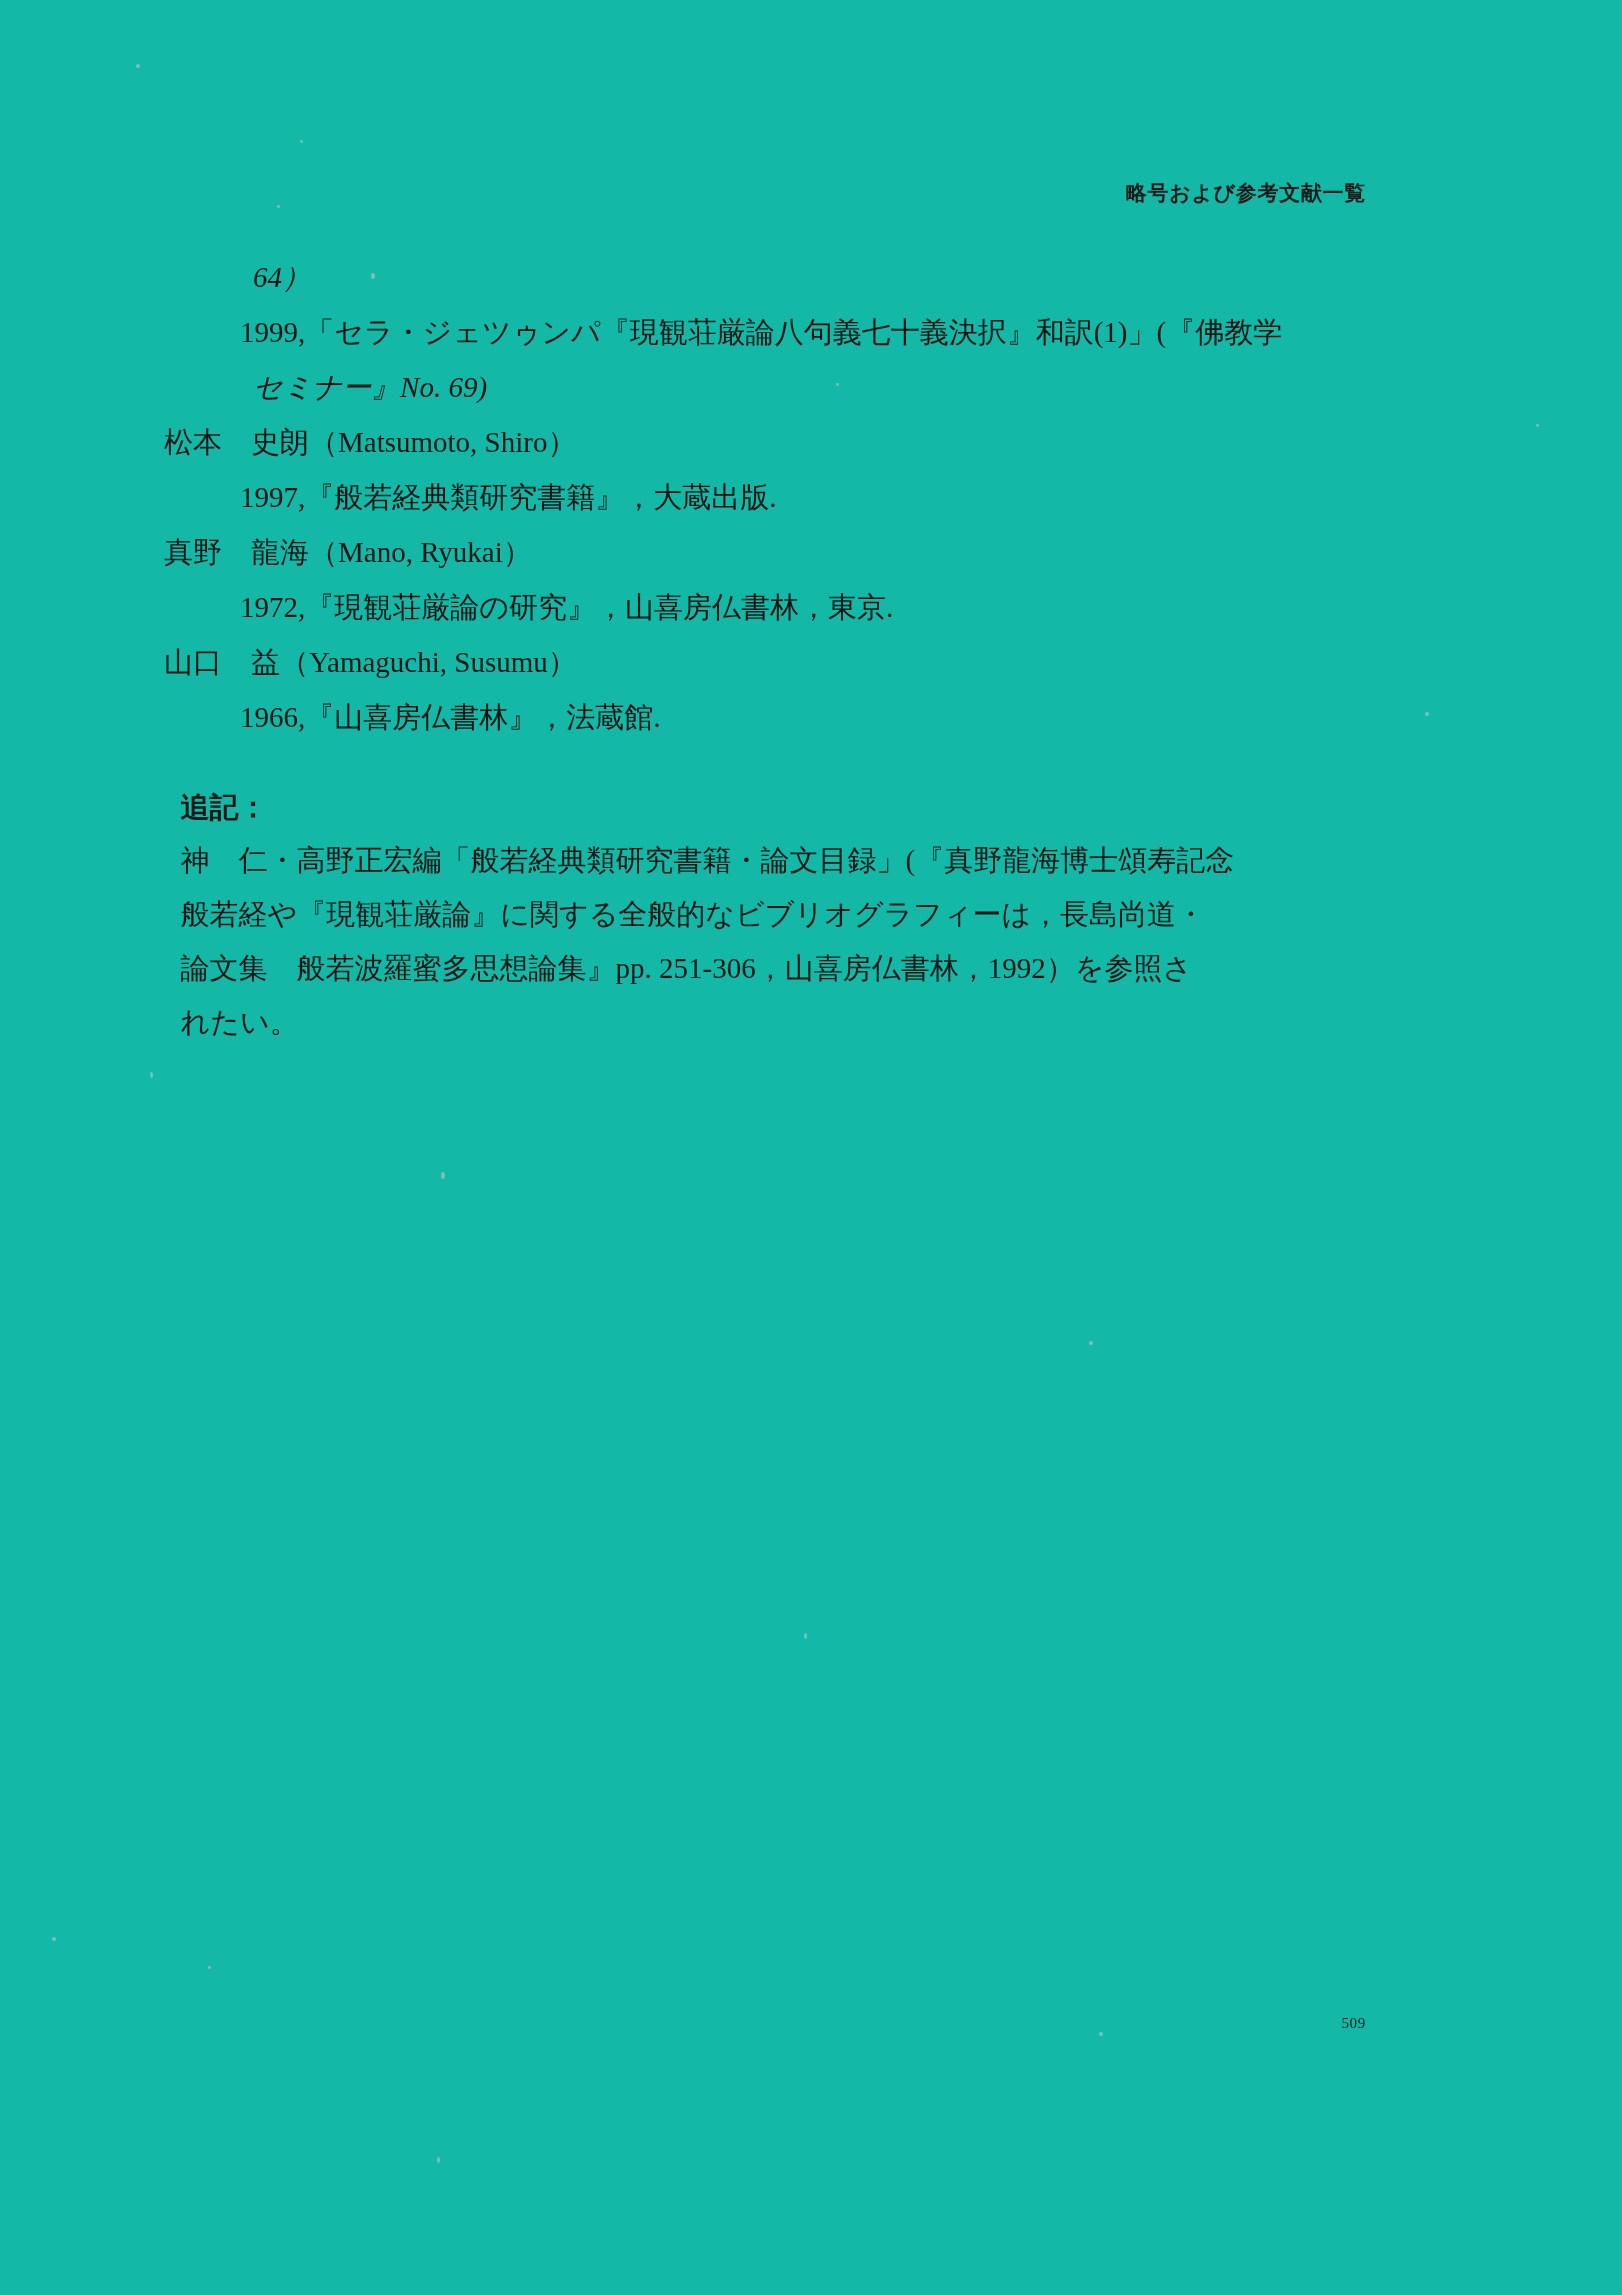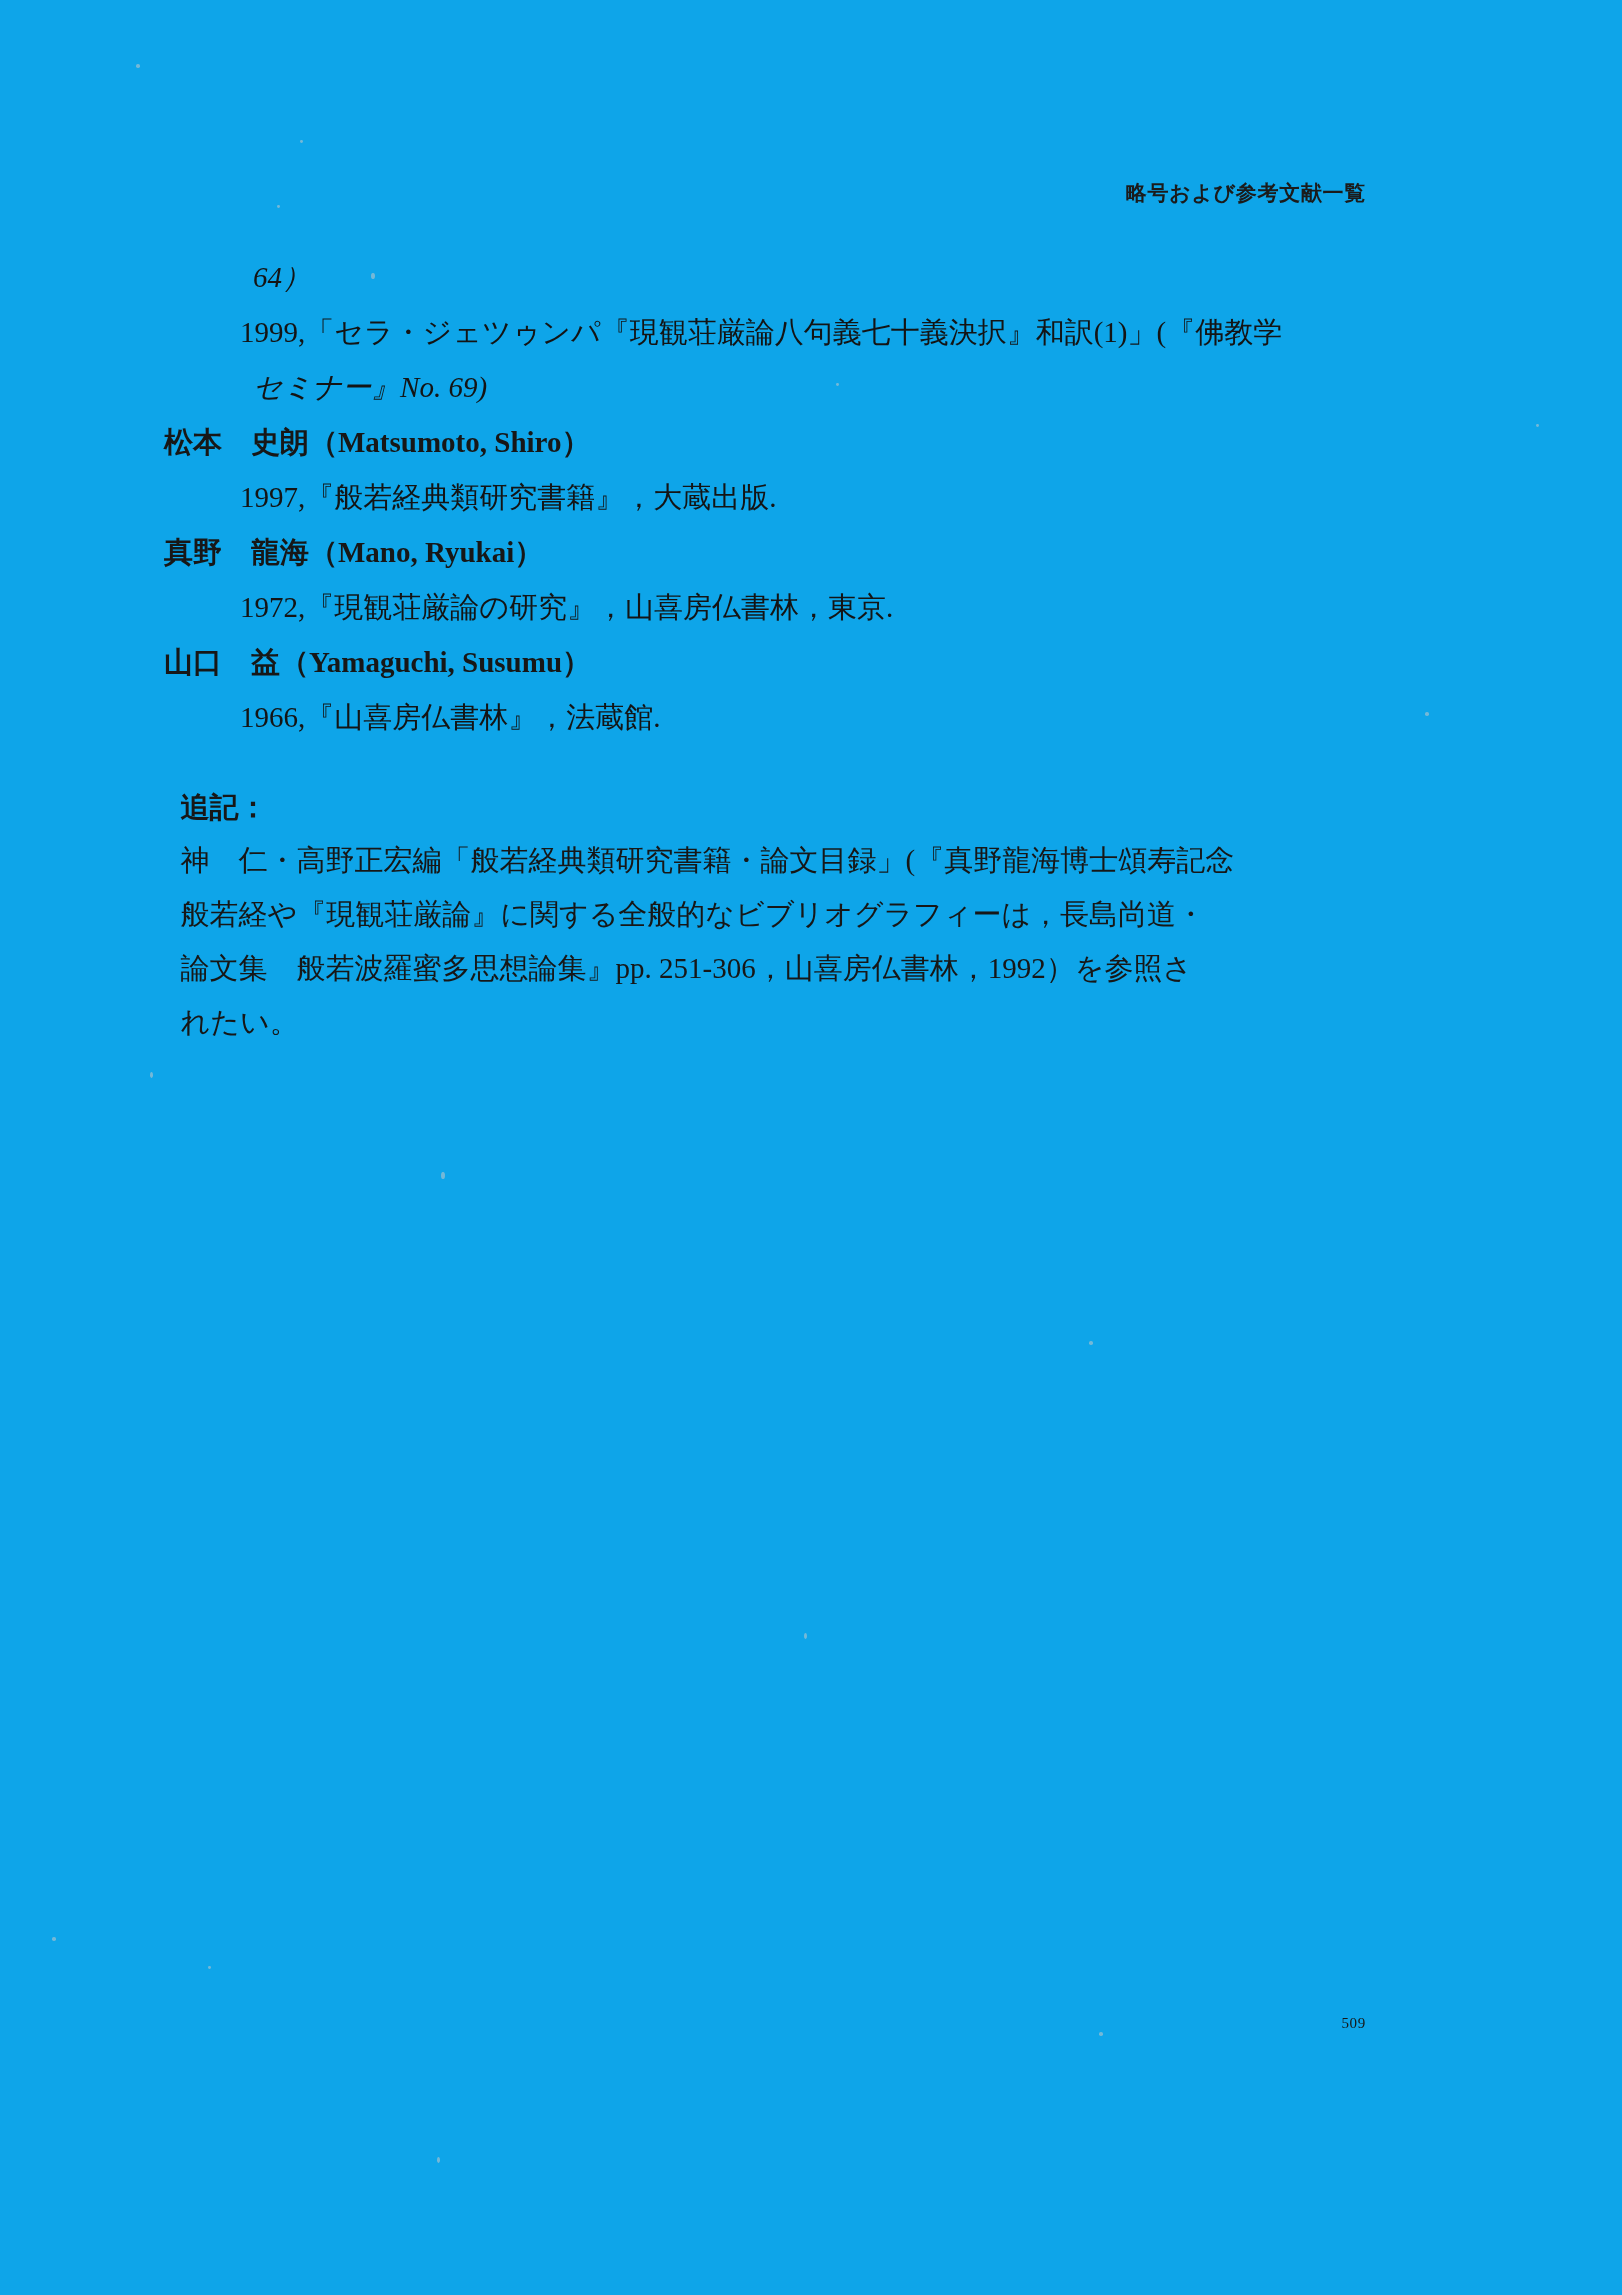--- a/index.html
+++ b/index.html
@@ -13,21 +13,21 @@
     position: relative;
     font-family: "Liberation Serif", "DejaVu Serif", serif;
     color: #171717;
     overflow: hidden;
   }
   .page {
     position: absolute;
     top: 0; left: 0;
     width: 1623px;
     height: 2295px;
-    background: #0ea5e9;
+    background: #14b8a6;
   }
   
   .speck {
     position: absolute;
     background: #c9c9c9;
     border-radius: 50%;
     opacity: .55;
   }
 
   .running-head {
@@ -54,21 +54,20 @@
     color: #141414;
     white-space: nowrap;
   }
   .indent-1 { padding-left: 76px; }
   .indent-2 { padding-left: 89px; font-style: italic; }
 
   .entry-author {
     font-size: 29px;
     line-height: 55px;
     white-space: nowrap;
-    font-weight: bold;
   }
 
   .gap-block {
     margin-top: 37px;
   }
 
   .postscript-title {
     font-size: 29px;
     font-weight: 700;
     line-height: 51px;

